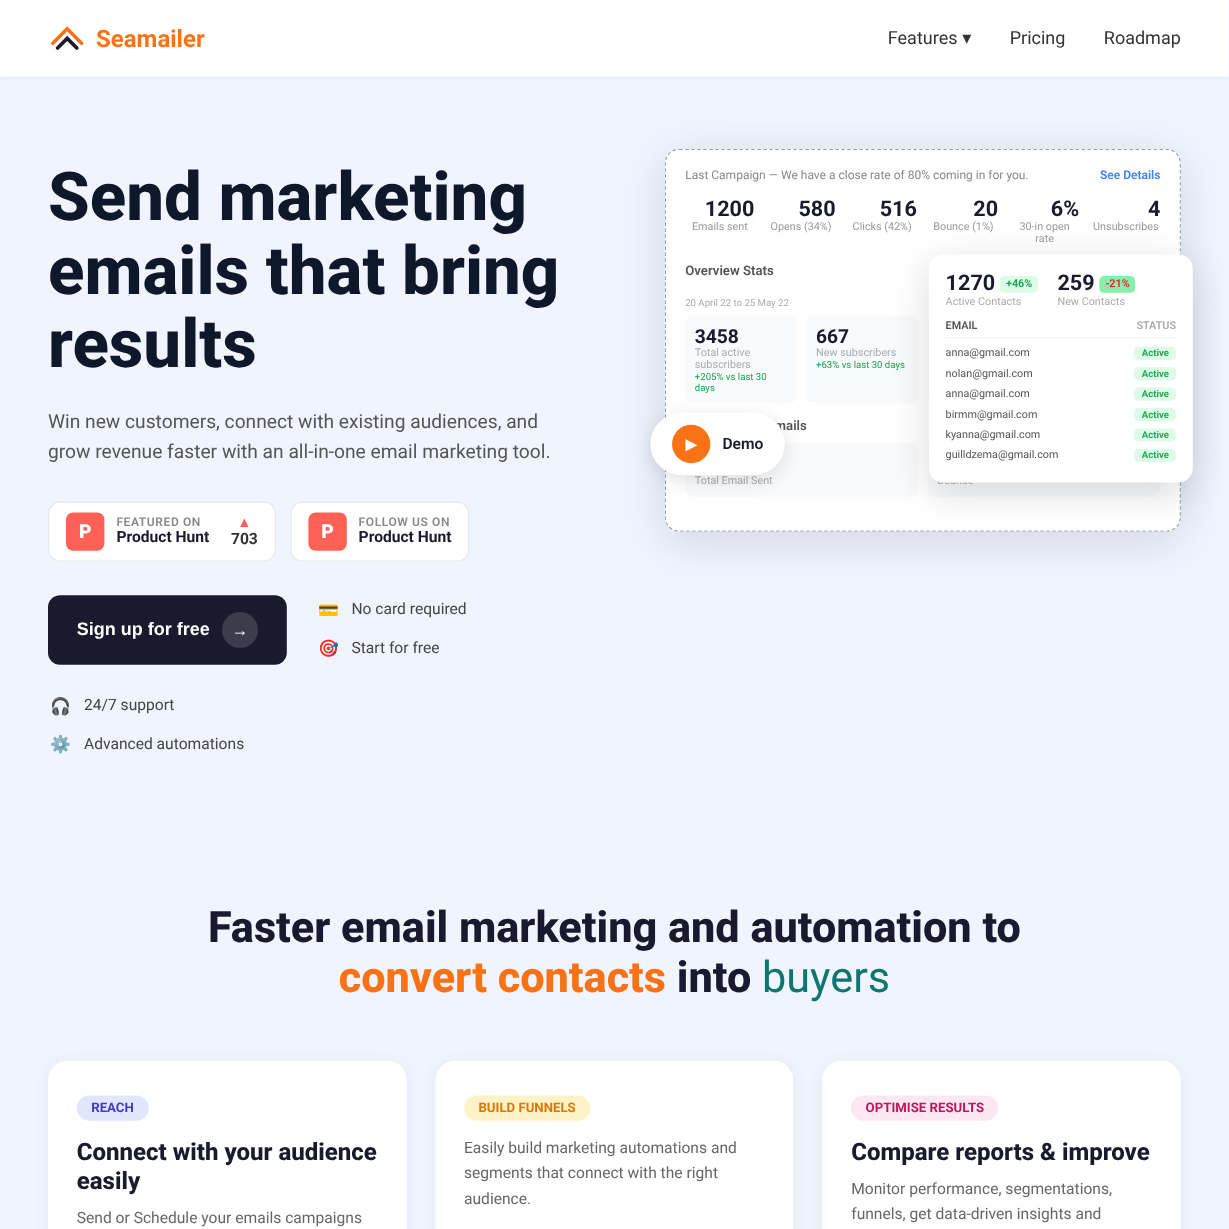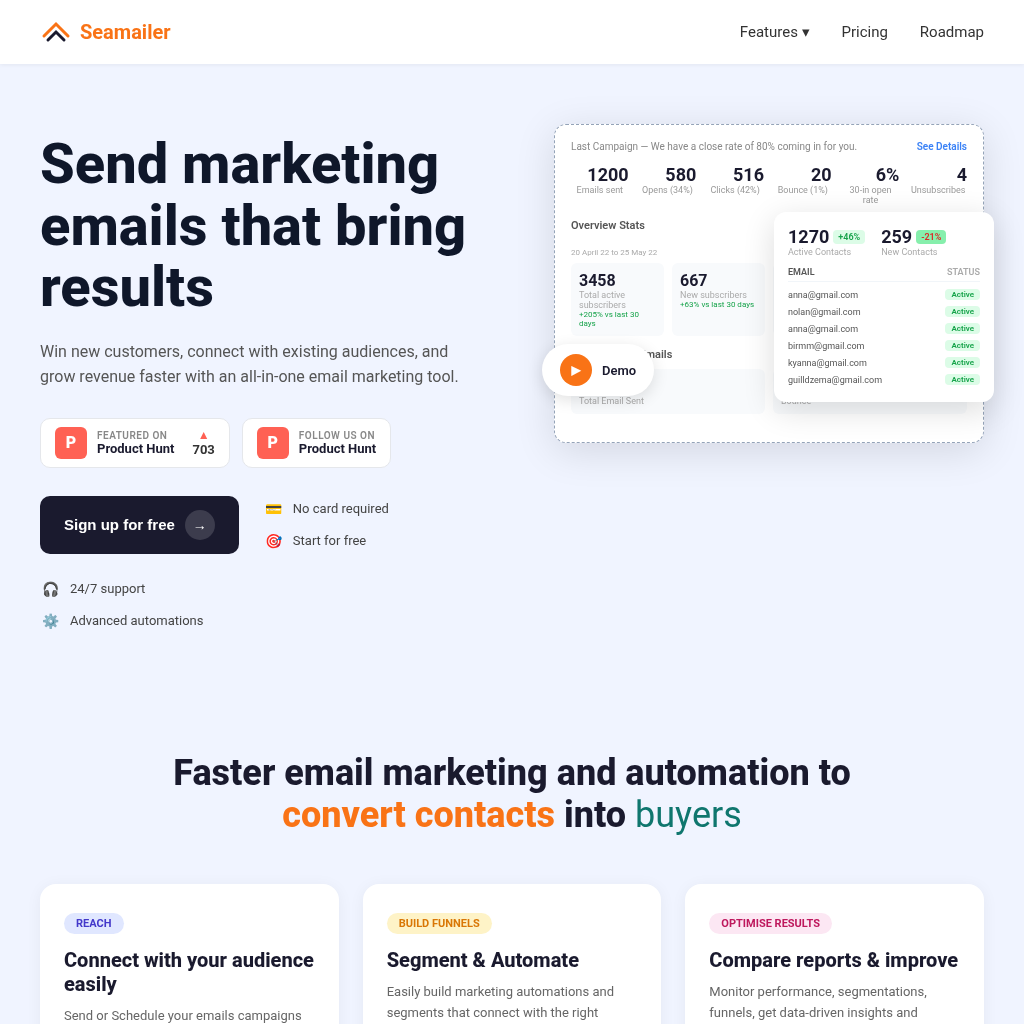--- a/index.html
+++ b/index.html
@@ -619,21 +619,20 @@
   </h2>
 
   <div class="features-grid">
     <div class="feature-card">
       <span class="feature-tag">REACH</span>
       <h3 class="feature-title">Connect with your audience easily</h3>
       <p class="feature-desc">Send or Schedule your emails campaigns and we will make sure it gets to it's</p>
     </div>
     <div class="feature-card">
       <span class="feature-tag" style="background:#fef3c7;color:#d97706;">BUILD FUNNELS</span>
-      <h3 class="feature-title">Segment &amp; Automate</h3>
       <p class="feature-desc">Easily build marketing automations and segments that connect with the right audience.</p>
     </div>
     <div class="feature-card">
       <span class="feature-tag" style="background:#fce7f3;color:#be185d;">OPTIMISE RESULTS</span>
       <h3 class="feature-title">Compare reports &amp; improve</h3>
       <p class="feature-desc">Monitor performance, segmentations, funnels, get data-driven insights and</p>
     </div>
   </div>
 </section>
 

